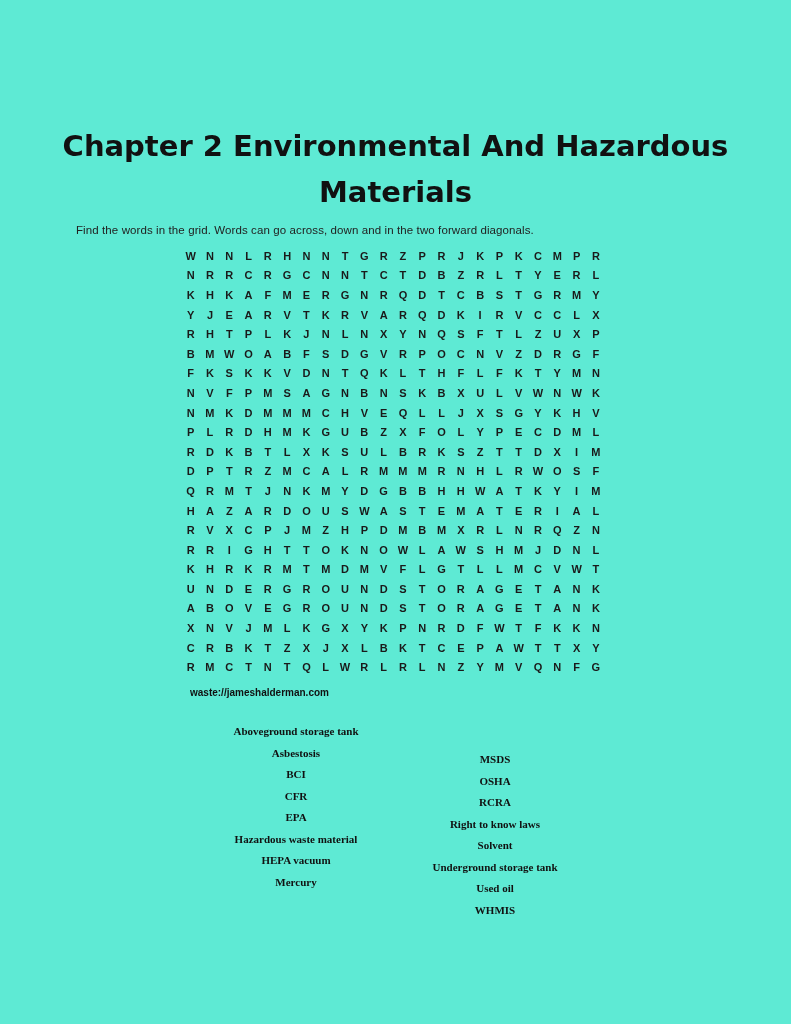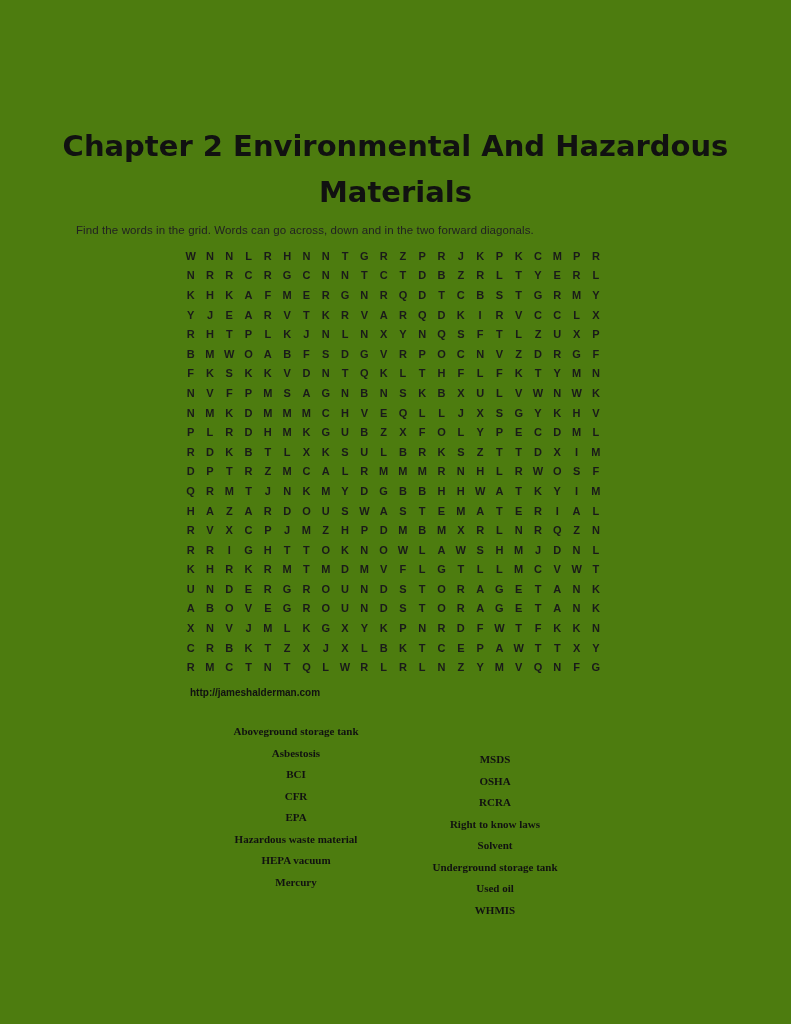--- a/index.html
+++ b/index.html
@@ -4,21 +4,21 @@
 <style>
   html, body { margin: 0; padding: 0; }
   body {
     width: 791px; height: 1024px;
     background: #ffffff;
     font-family: "Liberation Sans", sans-serif;
     color: #000;
     position: relative;
     overflow: hidden;
   }
-  .page { position: absolute; inset: 0; background: #4d7c0f; }
+  .page { position: absolute; inset: 0; background: #5eead4; }
 
   .title {
     position: absolute;
     top: 104px; left: 0;
     width: 791px;
     text-align: center;
     font-family: "DejaVu Sans", sans-serif;
     font-weight: bold;
     font-size: 29px;
     line-height: 46px;
@@ -608,21 +608,21 @@
         <span class="grid-cell">Y</span>
         <span class="grid-cell">M</span>
         <span class="grid-cell">V</span>
         <span class="grid-cell">Q</span>
         <span class="grid-cell">N</span>
         <span class="grid-cell">F</span>
         <span class="grid-cell">G</span>
       </div>
     </div>
 
-  <div class="source-url">http://jameshalderman.com</div>
+  <div class="source-url">waste://jameshalderman.com</div>
 
   <div class="word-col word-col-left">
       <div class="word-item">Aboveground storage tank</div>
       <div class="word-item">Asbestosis</div>
       <div class="word-item">BCI</div>
       <div class="word-item">CFR</div>
       <div class="word-item">EPA</div>
       <div class="word-item">Hazardous waste material</div>
       <div class="word-item">HEPA vacuum</div>
       <div class="word-item">Mercury</div>

